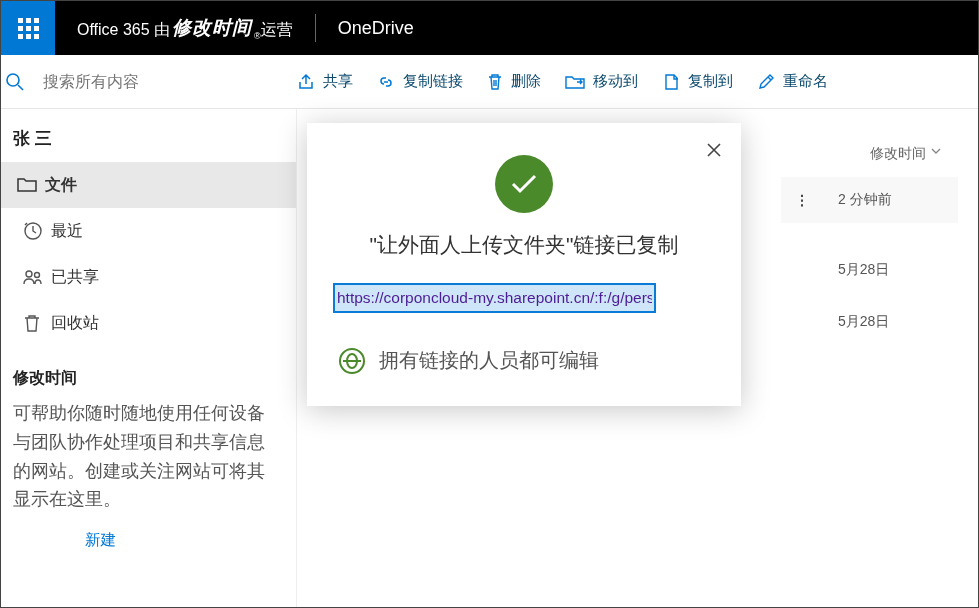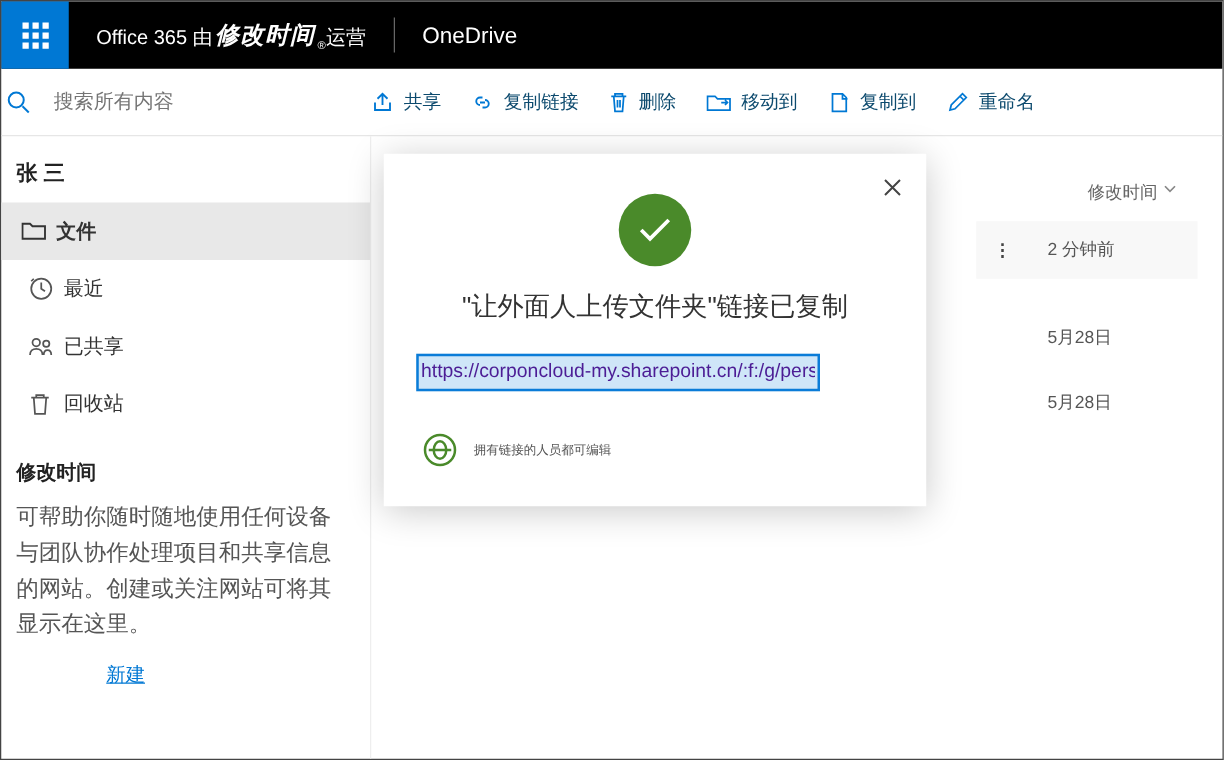--- a/index.html
+++ b/index.html
@@ -26,41 +26,41 @@
 
   .body { display: flex; height: calc(100% - 108px); }
   .sidebar { width: 296px; border-right: 1px solid #eee; padding-top: 18px; }
   .user-name { font-size: 17px; font-weight: 700; padding: 0 22px 12px 12px; color: #222; }
   .nav-item { display: flex; align-items: center; height: 46px; padding-left: 22px; font-size: 16px; color: #333; cursor: pointer; }
   .nav-item .icn { width: 28px; color: #555; font-size: 18px; }
   .nav-item.active { background: #e8e8e8; font-weight: 700; padding-left: 16px; }
   .nav-item.active .icn { font-weight: normal; }
   .lib-title { font-weight: 700; font-size: 16px; padding: 22px 12px 10px 12px; color: #222; }
   .lib-desc { padding: 0 22px 0 12px; font-size: 18px; color: #555; line-height: 1.6; }
-  .newlink { color: #0078d4; font-size: 15.5px; padding: 16px 0 0 84px; cursor: pointer; text-decoration: underline; }
+  .newlink { color: #0078d4; font-size: 15.5px; padding: 16px 0 0 84px; cursor: pointer; }
 
   .content { flex: 1; position: relative; padding: 22px 24px; }
   .col-head { position: absolute; right: 36px; top: 36px; font-size: 14px; color: #666; display: flex; align-items: flex-start; gap: 4px; }
   .row { position: absolute; right: 20px; height: 46px; display: flex; align-items: center; font-size: 14px; color: #555; }
   .row .more { margin-right: 28px; color: #444; letter-spacing: 1px; font-weight: bold; }
   .row1 { top: 68px; background: #f8f8f8; width: auto; padding-left: 14px; }
   .row2 { top: 138px; }
   .row3 { top: 190px; }
   .date { width: 120px; }
 
   .modal { position: absolute; left: 306px; top: 122px; width: 434px; background: #fff; box-shadow: 0 4px 28px rgba(0,0,0,0.22); padding: 28px 26px 32px 26px; z-index: 50; }
   .modal-close { position: absolute; right: 18px; top: 18px; color: #444; cursor: pointer; font-size: 20px; }
   .check-badge { width: 58px; height: 58px; border-radius: 50%; background: #4a8a2a; margin: 4px auto 18px auto; display: flex; align-items: center; justify-content: center; color: #fff; font-size: 28px; }
   .modal-title { text-align: center; font-size: 21px; color: #333; margin-bottom: 24px; }
   .link-box { border: 2px solid #0a7cd8; width: 323px; padding: 4px 2px; color: #4c1d95; background: #cfe6f8; font-size: 15.5px; margin: 0 auto; white-space: nowrap; overflow: hidden; }
   .perm-row { display: flex; align-items: center; margin-top: 34px; padding-left: 6px; }
   .globe { width: 26px; height: 26px; border: 2px solid #4a8a2a; border-radius: 50%; margin-right: 14px; display: flex; align-items: center; justify-content: center; }
   .globe-inner { width: 12px; height: 16px; border: 2px solid #4a8a2a; border-radius: 50%; position: relative; }
   .globe-inner::before { content: ""; position: absolute; left: -5px; top: 5px; width: 18px; height: 2px; background: #4a8a2a; }
-  .perm-text { font-size: 10px; color: #555; }
+  .perm-text { font-size: 20px; color: #555; }
 
   svg { display: block; }
 </style>
 </head>
 <body>
 
 <div class="watermark">© 2019 ZJUNSEN https://blog.51cto.com/rdsrv</div>
 
 <div class="topbar">
   <div class="waffle-btn">

